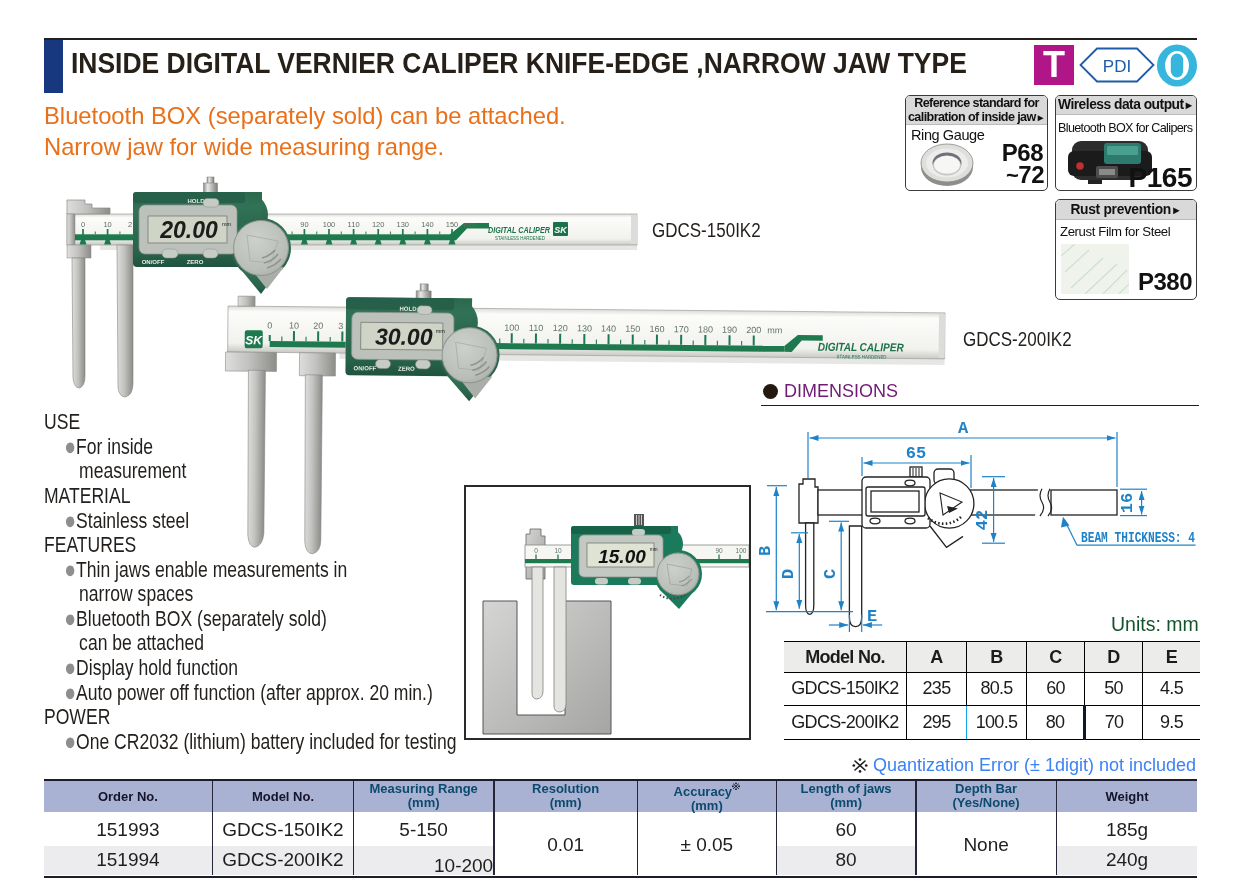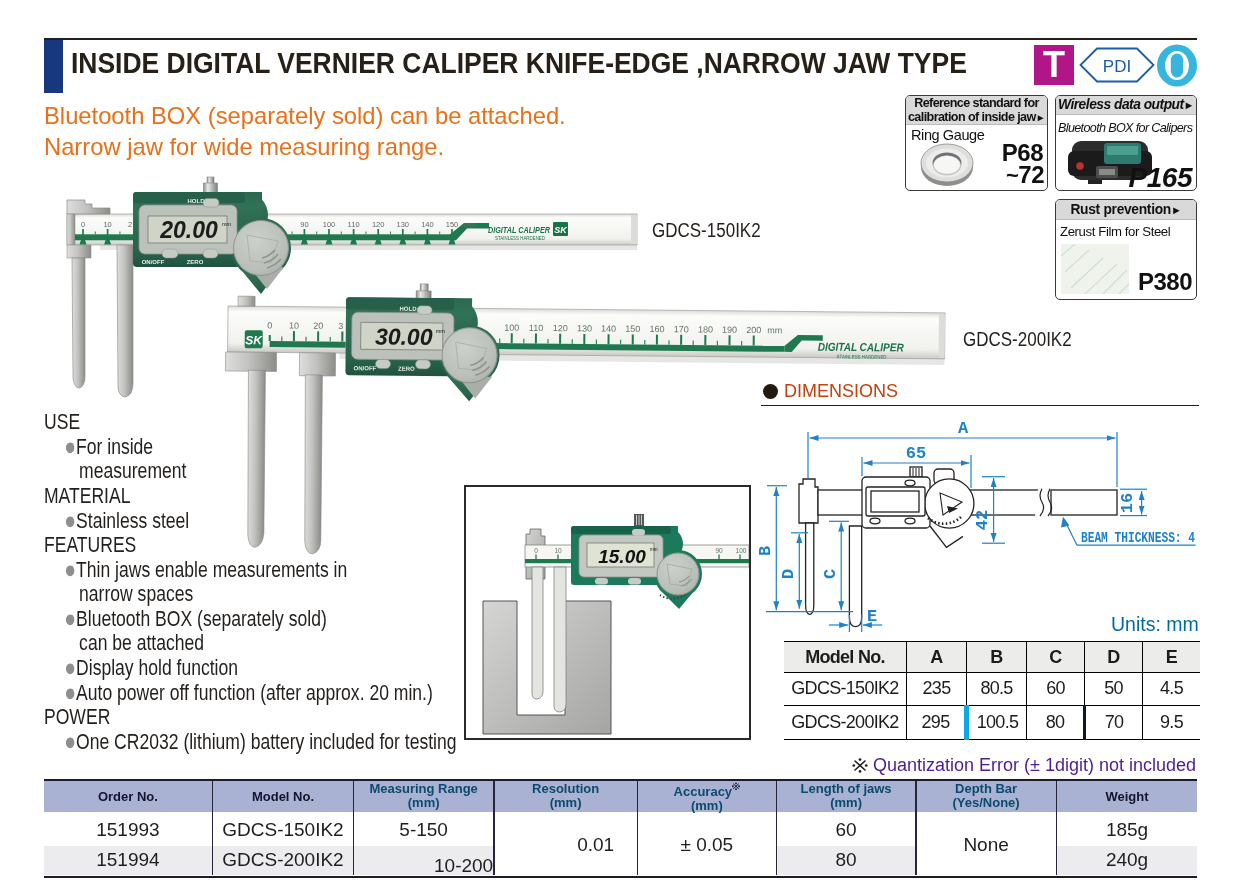--- a/index.html
+++ b/index.html
@@ -8,27 +8,27 @@
   .hdr-line{left:44px;top:38px;width:1153px;height:2px;background:#231f1c;}
   .hdr-tab{left:44px;top:40px;width:19px;height:53px;background:#17387e;}
   .hdr-title{left:71px;top:46px;font-size:30px;font-weight:bold;color:#262019;white-space:nowrap;transform:scaleX(0.882);transform-origin:0 0;}
   .orange{color:#e97019;font-size:24px;line-height:30.5px;left:44px;top:101px;white-space:nowrap;transform:scaleX(0.99);transform-origin:0 0;}
   .feat{font-size:22.5px;color:#231f1c;line-height:24.35px;left:44px;top:410px;white-space:nowrap;transform:scaleX(0.78);transform-origin:0 0;}
   .feat .b{color:#8e8e8e;font-size:25px;line-height:24.35px;vertical-align:-1.5px;}
   .gdcs{font-size:20px;color:#231f1c;transform:scaleX(0.85);transform-origin:0 0;}
   .ibox{border:1px solid #3a3a3a;border-radius:5px;background:#fff;overflow:hidden;}
   .ibox .bh{background:#d9d9d9;text-align:center;font-weight:bold;color:#111;border-bottom:1px solid #bbb;}
   .pnum{font-weight:bold;color:#111;}
-  .dimhead{left:784px;top:380.5px;font-size:18px;color:#c2410c;}
+  .dimhead{left:784px;top:380.5px;font-size:18px;color:#701a75;}
   .dimrule{left:761px;top:404.5px;width:438px;height:1.6px;background:#231f1c;}
-  .units{left:1111px;top:613px;font-size:19.5px;color:#0369a1;}
+  .units{left:1111px;top:613px;font-size:19.5px;color:#14532d;}
   table{border-collapse:collapse;}
   .dimtable{left:784px;top:641px;}
   .dimtable td,.dimtable th{font-size:18px;letter-spacing:-0.7px;color:#1c1c1c;text-align:center;padding:0;}
-  .note{right:47px;top:755px;font-size:18px;color:#4c1d95;}
+  .note{right:47px;top:755px;font-size:18px;color:#3b82f6;}
   .hc{top:2px;height:31.5px;line-height:31.5px;text-align:center;font-size:13px;font-weight:bold;color:#14142a;}
   .hc2{top:3px;height:30px;line-height:14.5px;text-align:center;font-size:13px;font-weight:bold;color:#0c4a6e;}
   .bc{height:30px;line-height:30px;text-align:center;font-size:19px;color:#1e1e1e;}
 </style>
 </head>
 <body>
 
 <div class="abs hdr-line"></div>
 <div class="abs hdr-tab"></div>
 <div class="abs hdr-title">INSIDE DIGITAL VERNIER CALIPER KNIFE-EDGE ,NARROW JAW TYPE</div>
@@ -496,21 +496,21 @@
     <td style="border-bottom:1px solid #000;">GDCS-150IK2</td>
     <td style="border-left:1px solid #000;border-bottom:1px solid #000;">235</td>
     <td style="border-left:1px solid #000;border-bottom:1px solid #000;">80.5</td>
     <td style="border-left:1px solid #000;border-bottom:1px solid #000;">60</td>
     <td style="border-left:1px solid #000;border-bottom:1px solid #000;">50</td>
     <td style="border-left:1px solid #000;border-bottom:1px solid #000;">4.5</td>
   </tr>
   <tr style="height:34px;">
     <td style="border-bottom:1px solid #000;">GDCS-200IK2</td>
     <td style="border-left:1px solid #000;border-bottom:1px solid #000;">295</td>
-    <td style="border-left:5px solid #0ea5e9;border-bottom:1px solid #000;margin-left:21px;">100.5</td>
+    <td style="border-left:1px solid #0ea5e9;border-bottom:1px solid #000;margin-left:21px;">100.5</td>
     <td style="border-left:1px solid #000;border-bottom:1px solid #000;">80</td>
     <td style="border-left:3px solid #0f172a;border-bottom:1px solid #000;">70</td>
     <td style="border-left:1px solid #000;border-bottom:1px solid #000;">9.5</td>
   </tr>
 </tbody>
   </table>
 <div class="abs note"><svg width="16" height="16" viewBox="0 0 16 16" style="vertical-align:-2px;">
       <g stroke="#231f1c" stroke-width="1.6" stroke-linecap="round">
         <line x1="3" y1="4" x2="13" y2="13"></line>
         <line x1="13" y1="4" x2="3" y2="13"></line>
@@ -566,42 +566,42 @@
   <div class="abs bc" style="left:310.1px;width:139.1px;top:36px;">5-150</div>
   <div class="abs bc" style="left:733.1px;width:138px;top:36px;">60</div>
   <div class="abs bc" style="left:1013.1px;width:139.9px;top:36px;">185g</div>
 
   <div class="abs bc" style="left:0px;width:167.9px;top:66px;">151994</div>
   <div class="abs bc" style="left:169.4px;width:139.2px;top:66px;">GDCS-200IK2</div>
   <div class="abs bc" style="left:310.1px;width:139.1px;top:72px;text-align:right;">10-200</div>
   <div class="abs bc" style="left:733.1px;width:138px;top:66px;">80</div>
   <div class="abs bc" style="left:1013.1px;width:139.9px;top:66px;">240g</div>
 
-  <div class="abs bc" style="left:450.7px;width:141.9px;top:51px;padding-left:30px;">0.01</div>
+  <div class="abs bc" style="left:450.7px;width:141.9px;top:51px;">0.01</div>
   <div class="abs bc" style="left:594.1px;width:137.5px;top:51px;">± 0.05</div>
   <div class="abs bc" style="left:872.6px;width:139px;top:51px;">None</div>
 </div>
 
 <div class="abs ibox" style="left:905px;top:95px;width:141px;height:94px;">
   <div class="bh" style="font-size:12.6px;line-height:13.6px;padding-top:1px;height:27px;letter-spacing:-0.6px;">Reference standard for<br>calibration of inside jaw<span style="font-size:10px;">►</span></div>
   <div style="position:relative;height:65px;">
     <div style="position:absolute;left:5px;top:2px;font-size:14.5px;color:#111;letter-spacing:-0.4px;">Ring Gauge</div>
     <svg style="position:absolute;left:13px;top:17px;" width="56" height="46" viewBox="0 0 56 46">
       <ellipse cx="28" cy="25" rx="26" ry="19" fill="#8e8e8c"></ellipse>
       <ellipse cx="28" cy="21" rx="26" ry="19" fill="#dededc" stroke="#8a8a88" stroke-width="0.8"></ellipse>
       <ellipse cx="28" cy="21" rx="21" ry="14.5" fill="#ececea"></ellipse>
       <ellipse cx="28" cy="21" rx="14.5" ry="10.5" fill="#70707a"></ellipse>
       <ellipse cx="28" cy="23.5" rx="14" ry="10" fill="#c6c6c4"></ellipse>
       <ellipse cx="28" cy="22.8" rx="13" ry="9" fill="#f6f6f4"></ellipse>
     </svg>
     <div class="pnum" style="position:absolute;right:4px;top:14px;font-size:24px;letter-spacing:-0.5px;">P68</div>
     <div class="pnum" style="position:absolute;right:3px;top:36px;font-size:24px;letter-spacing:-0.5px;"><span style="font-size:22px;">~</span>72</div>
   </div>
 </div>
-<div class="abs ibox" style="left:1055px;top:95px;width:140px;height:94px;font-style:italic;">
+<div class="abs ibox" style="left:1055px;top:95px;width:140px;height:94px;">
   <div class="bh" style="font-size:13.8px;line-height:18px;height:18px;letter-spacing:-0.5px;">Wireless data output<span style="font-size:11px;">►</span></div>
   <div style="position:relative;height:96px;">
     <div style="position:absolute;left:2px;top:6px;font-size:12.6px;color:#111;letter-spacing:-0.65px;">Bluetooth BOX for Calipers</div>
     <svg style="position:absolute;left:4px;top:19px;" width="96" height="52" viewBox="0 0 96 52">
       <rect x="12" y="7" width="76" height="39" rx="9" fill="#2d2d2d"></rect>
       <rect x="8" y="17" width="84" height="25" rx="6" fill="#1b1b1b"></rect>
       <rect x="44" y="9" width="37" height="21" rx="3" fill="#2e7a6e"></rect>
       <rect x="47" y="12" width="31" height="9" rx="1" fill="#4aa08e"></rect>
       <circle cx="20" cy="32" r="3.8" fill="#c03030"></circle>
       <rect x="36" y="32" width="22" height="12" rx="2" fill="#4d4d4d"></rect>

